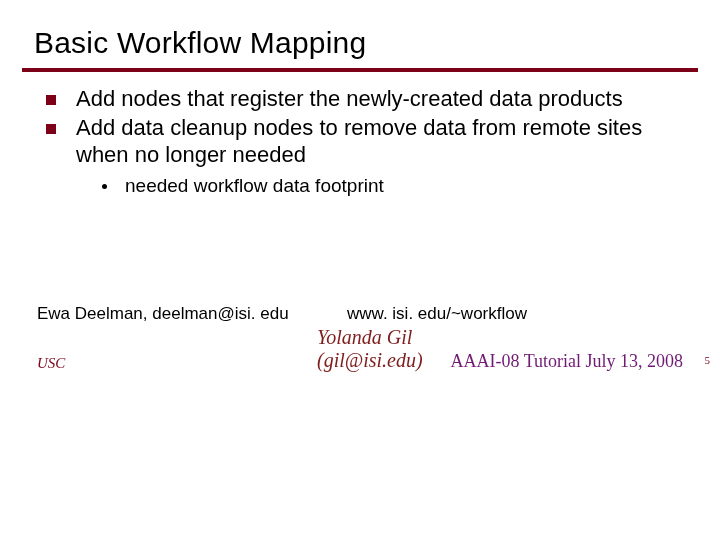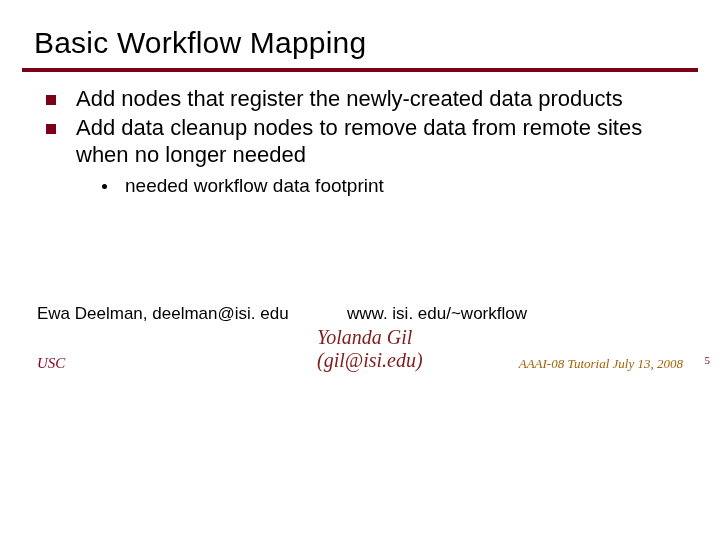--- a/index.html
+++ b/index.html
@@ -20,21 +20,21 @@
   .footer { position: absolute; left: 0; right: 0; bottom: 12px; padding: 0 37px; }
   .foot-row1 { display: flex; font-size: 17px; color: #000; margin-bottom: 2px; }
   .foot-row1-left { width: 310px; }
   .foot-row1-right { flex: 1; }
   .foot-row2 { display: flex; align-items: flex-end; }
   .foot-row2-left { width: 280px; display: flex; align-items: baseline; }
   .usc { font-family: "Times New Roman", Times, serif; font-style: italic; color: #7d0019; font-size: 15px; }
   .overlay { font-size: 17px; color: #000; margin-left: -2px; }
   .institute { font-family: "Times New Roman", Times, serif; font-style: italic; color: #7d0019; font-size: 15px; margin-left: -2px; }
   .foot-row2-mid { flex: 1; font-family: "Times New Roman", Times, serif; font-style: italic; color: #7f1d1d; font-size: 20px; }
-  .foot-row2-right { font-family: "Times New Roman", Times, serif; font-style: italic; color: #a16207; font-size: 13px; text-align: right; white-space: nowrap; }
+  .foot-row2-right { font-family: "Times New Roman", Times, serif; color: #701a75; font-size: 18px; text-align: right; white-space: nowrap; }
   .pagenum { position: absolute; right: 10px; bottom: 18px; font-size: 11px; color: #7d0019; font-family: "Times New Roman", Times, serif; }
 </style>
 </head>
 <body>
 <div class="slide">
 
   <div class="title-block">
     <div class="title">Basic Workflow Mapping</div>
   </div>
   <div class="rule"></div>

